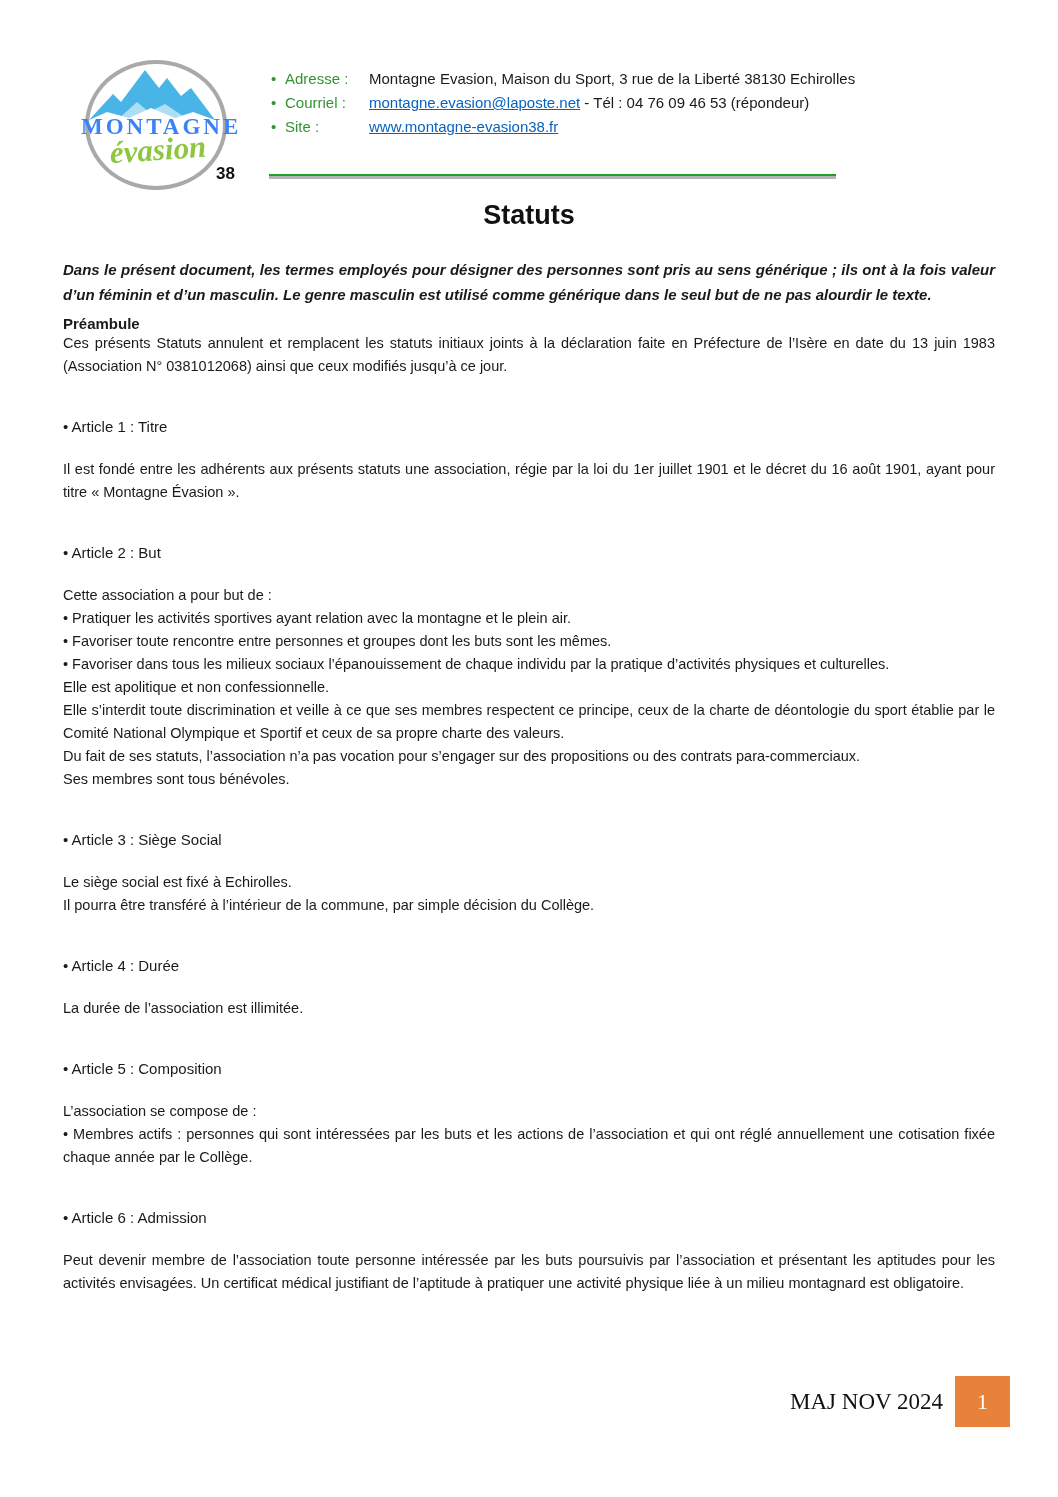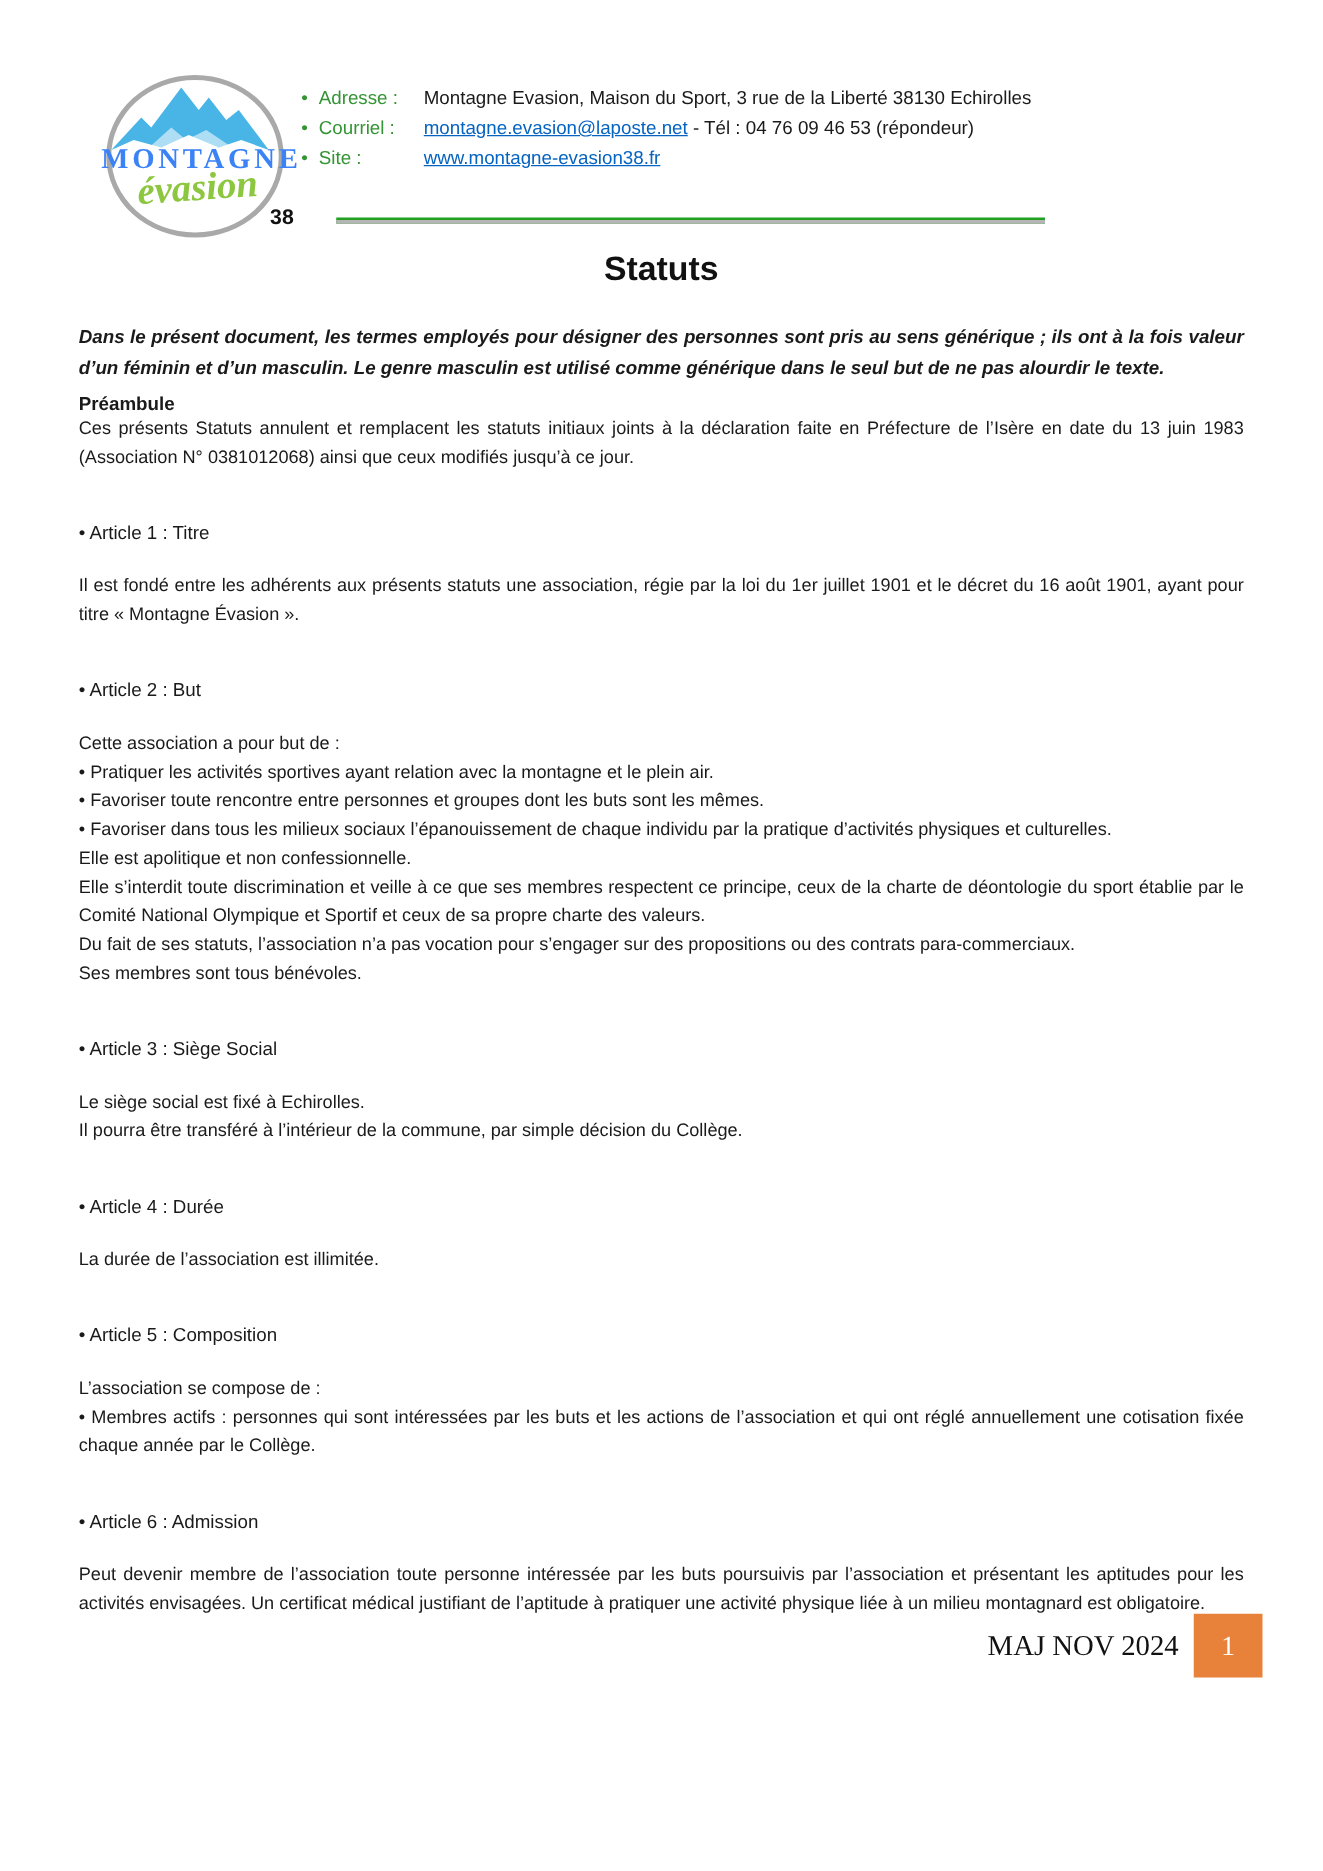--- a/index.html
+++ b/index.html
@@ -41,21 +41,21 @@
     font-family: "Liberation Serif", serif;
     font-style: italic; font-weight: 700;
     font-size: 31px; transform: rotate(-4deg);
   }
   .logo-number {
     position: absolute; left: 0; top: 106px; width: 154px;
     text-align: right; font-weight: 700; font-size: 17px; color: #111111;
   }
 
   .contacts {
-    position: absolute; left: 178px; top: 5px;
+    position: absolute; left: 208px; top: 5px;
     font-size: 15px; line-height: 24px; color: #1a1a1a;
   }
   .contact-row { white-space: nowrap; }
   .contact-bullet { display: inline-block; width: 14px; }
   .contact-label { display: inline-block; min-width: 84px; }
   .contact-link { }
 
   .rule {
     position: absolute; left: 206px; top: 112px;
     width: 567px; height: 5px;
@@ -80,21 +80,21 @@
 
   p.body-line { margin: 0; font-size: 14.5px; line-height: 23px; text-align: justify; }
 
   .article-heading {
     margin: 40px 0 23px 0;
     font-size: 15px; font-weight: 400;
   }
 
   
   .footer {
-    position: absolute; top: 1291px; right: 48px;
+    position: absolute; top: 1376px; right: 48px;
     display: flex; align-items: center; gap: 12px;
   }
   .footer-revision {
     font-family: "Liberation Serif", serif;
     font-size: 23px; color: #111111;
   }
   .footer-pagebox {
     width: 55px; height: 51px;
     display: flex; align-items: center; justify-content: center;
     font-family: "Liberation Serif", serif;

